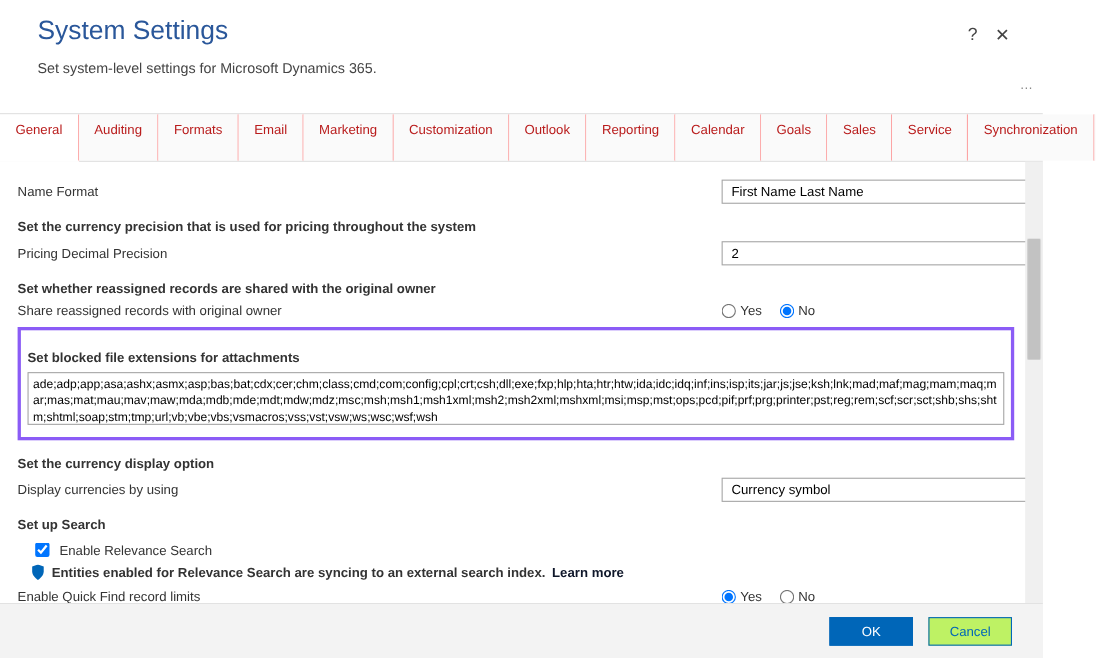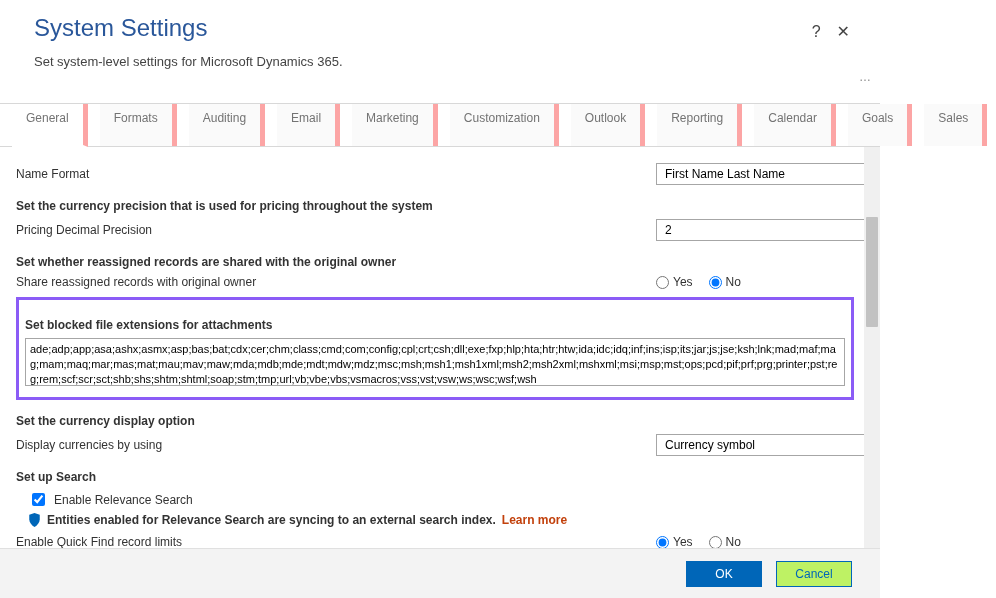--- a/index.html
+++ b/index.html
@@ -1,43 +1,43 @@
 <!DOCTYPE html>
 <html><head>
 <meta charset="utf-8">
 <style>
   * { box-sizing: border-box; }
   html, body { margin: 0; padding: 0; width: 996px; height: 598px; font-family: "Segoe UI", Arial, sans-serif; font-size: 12px; color: #333; background: #fff; overflow: hidden; }
-  .page { position: relative; width: 880px; height: 598px; }
+  .page { position: relative; width: 948px; height: 598px; }
   .header { padding: 14px 34px 4px 34px; position: relative; }
   .title { font-size: 24px; font-weight: 300; color: #2a579a; }
   .subtitle { font-size: 13px; color: #444; font-weight: 300; margin-top: 12px; }
   .header-icons { position: absolute; top: 22px; right: 30px; display: flex; gap: 16px; align-items: center; }
   .header-icons span { font-size: 16px; color: #444; cursor: pointer; font-weight: 400; }
   .more-dots { position: absolute; right: 8px; top: 70px; color: #888; font-size: 12px; letter-spacing: 1px; }
   .tabs { display: flex; border-bottom: 1px solid #d8d8d8; border-top: 1px solid #d8d8d8; margin-top: 30px; background: #fff; }
-  .tab { padding: 7px 14px; font-size: 12px; color: #737373; border-right: 5px solid #fca5a5; cursor: pointer; background: #fafafa; margin-left: 12px; }
+  .tab { padding: 7px 14px; font-size: 12px; color: #b91c1c; border-right: 1px solid #fca5a5; cursor: pointer; background: #fafafa; }
   .tab.active { background: #fff; border-bottom: 2px solid #fff; margin-bottom: -1px; }
   .content-wrap { position: relative; height: 410px; overflow: hidden; }
   .content { padding: 10px 26px 20px 16px; height: 100%; overflow-y: hidden; }
   .row { display: flex; align-items: center; margin: 6px 0; }
   .label-col { flex: 0 0 620px; color: #333; }
   .control-col { flex: 1; display: flex; align-items: center; margin-left: 20px; }
   .section-head { font-weight: 700; margin: 14px 0 6px 0; font-size: 12px; }
   select.dd { width: 323px; height: 22px; border: 1px solid #a6a6a6; font-size: 12px; padding: 1px 4px; background: #fff; font-family: inherit; }
   .radio-group { display: flex; align-items: center; gap: 16px; }
   .radio-group label { font-size: 12px; display: flex; align-items: center; gap: 4px; }
   .radio-group input { margin: 0; }
   .highlight-box { border: 3px solid #8b5cf6; padding: 16px 6px 8px 6px; margin: 8px 0 10px 0; }
   .highlight-box .section-head { margin-top: 2px; }
   textarea.big { width: 100%; height: 48px; font-size: 11px; line-height: 1.35; border: 1px solid #a6a6a6; resize: none; font-family: inherit; padding: 3px 4px; overflow: hidden; }
   .checkbox-row { display: flex; align-items: center; gap: 6px; margin: 4px 0 4px 12px; }
   .info-row { display: flex; align-items: center; gap: 6px; margin: 4px 0 8px 12px; color: #333; font-weight: bold; }
   .shield { width: 13px; height: 14px; }
-  a.link { color: #c2410c; text-decoration: none; cursor: pointer; text-align: center; }
+  a.link { color: #0f172a; text-decoration: none; cursor: pointer; text-align: center; }
   .scrollbar { position: absolute; right: 0; top: 0; width: 16px; height: 100%; background: #f0f0f0; }
   .scroll-thumb { position: absolute; left: 2px; width: 12px; background: #c2c2c2; top: 70px; height: 110px; border-radius: 1px; }
   .footer { position: absolute; bottom: 0; left: 0; right: 0; height: 50px; background: #f3f3f3; border-top: 1px solid #e0e0e0; display: flex; justify-content: flex-end; align-items: center; padding-right: 28px; gap: 14px; }
   .btn { min-width: 76px; padding: 5px 16px; font-size: 12px; border: 1px solid #0066b8; cursor: pointer; text-align: center; font-family: inherit; }
   .btn.primary { background: #0066b8; color: #fff; }
   .btn.secondary { background: #bef264; color: #0066b8; }
   .cutoff { color: #777; margin-top: 14px; opacity: .5; }
 </style>
 </head>
 <body>
@@ -48,22 +48,22 @@
     <div class="subtitle">Set system-level settings for Microsoft Dynamics 365.</div>
     <div class="header-icons">
       <span>?</span>
       <span>✕</span>
     </div>
   </div>
   <div class="more-dots">…</div>
 
   <div class="tabs" id="tabs-bar">
       <div class="tab active">General</div>
+      <div class="tab">Auditing</div>
       <div class="tab">Formats</div>
-      <div class="tab">Auditing</div>
       <div class="tab">Email</div>
       <div class="tab">Marketing</div>
       <div class="tab">Customization</div>
       <div class="tab">Outlook</div>
       <div class="tab">Reporting</div>
       <div class="tab">Calendar</div>
       <div class="tab">Goals</div>
       <div class="tab">Sales</div>
       <div class="tab">Service</div>
       <div class="tab">Synchronization</div>

